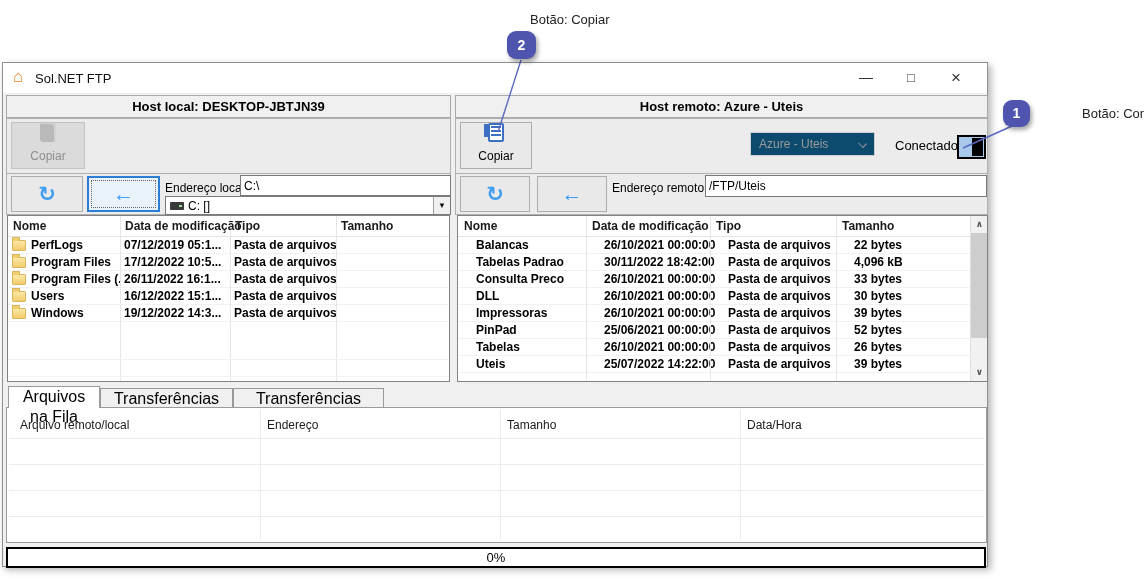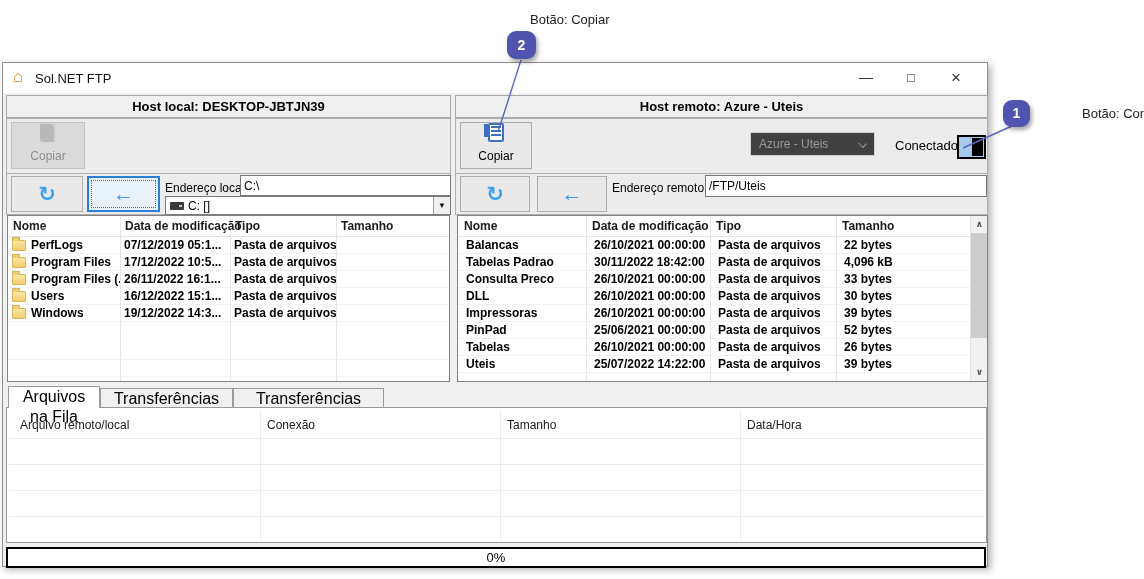--- a/index.html
+++ b/index.html
@@ -47,37 +47,37 @@
   .field-label { position:absolute; font-size:12px; color:#000; white-space:nowrap; }
   .text-input { position:absolute; background:#fff; border:1px solid #7a7a7a; font-size:12px;
                 padding:2px 3px; font-family:inherit; }
   .combo { position:absolute; background:#fff; border:1px solid #7a7a7a; }
   .combo .cval { position:absolute; left:22px; top:2px; font-size:12px; }
   .combo .drop { position:absolute; right:0; top:0; bottom:0; width:17px; background:#f0f0f0;
                  border-left:1px solid #a0a0a0; text-align:center; font-size:8px; line-height:17px; color:#111; }
   .drive-icon { position:absolute; left:4px; top:5px; width:14px; height:8px; background:#3a3a3a; border-radius:1px; }
   .drive-icon::after { content:""; position:absolute; right:2px; top:3px; width:3px; height:2px; background:#9fe09f; }
 
-  .combo-flat { position:absolute; background:#404040; border:1px solid #cfcfcf; color:#9b9b9b; font-size:12px; }
+  .combo-flat { position:absolute; background:#0c4a6e; border:1px solid #cfcfcf; color:#9b9b9b; font-size:12px; }
   .combo-flat .cval { position:absolute; left:8px; top:4px; }
   .combo-flat .chev { position:absolute; right:8px; top:7px; width:7px; height:7px;
      border-right:1px solid #9b9b9b; border-bottom:1px solid #9b9b9b; transform:rotate(45deg) scaleY(.8); }
 
   .toggle { position:absolute; width:29px; height:24px; border:2px solid #000; background:#a9c9ea; }
   .toggle .knob { position:absolute; right:1px; top:1px; width:11px; height:18px; background:#000; }
 
   
   .flist { position:absolute; background:#fff; border:1px solid #828282; overflow:hidden;font-weight:bold; }
   .fl-head { position:relative; height:21px; border-bottom:1px solid #e4e4e4; }
   .fl-head span { position:absolute; top:3px; font-size:12px; color:#1a1a1a; }
   .colline { position:absolute; top:0; bottom:0; width:1px; background:#e6e6e6; }
   .trow { display:grid; height:17px; line-height:17px; border-bottom:1px solid #f2f2f2; }
   .tcell { overflow:hidden; white-space:nowrap; padding-left:4px; font-size:12px; }
   .local-rows .trow { grid-template-columns:112px 110px 106px 1fr; }
-  .remote-rows .trow { grid-template-columns:128px 124px 126px 1fr; padding-left:4px; }
+  .remote-rows .trow { grid-template-columns:128px 124px 126px 1fr; padding-left:14px; }
   .icon-folder { display:inline-block; width:14px; height:11px; background:linear-gradient(#fbe8a6,#f2cd6d);
      border:1px solid #d9b65c; border-radius:1px; position:relative; top:2px; margin-right:5px; }
   .icon-folder::before { content:""; position:absolute; left:-1px; top:-4px; width:6px; height:3px;
      background:#f2cd6d; border:1px solid #d9b65c; border-bottom:none; border-radius:1px 1px 0 0; }
   .filler { position:absolute; left:0; right:0; bottom:0;
      background:repeating-linear-gradient(to bottom, transparent 0 16px, #f2f2f2 16px 17px); }
 
   .scrollbar { position:absolute; right:0; top:0; bottom:0; width:17px; background:#f1f1f1; border-left:1px solid #e0e0e0; }
   .scrollbar .arr { position:absolute; left:0; width:17px; height:17px; text-align:center; font-size:9px;
      line-height:17px; color:#555; }
@@ -282,21 +282,21 @@
     <div class="tab active" style="left:5px; top:323px; width:92px;">Arquivos na Fila</div>
     <div class="tab" style="left:97px; top:325px; width:133px;">Transferências com Falha</div>
     <div class="tab" style="left:230px; top:325px; width:151px;">Transferências bem sucedidas</div>
 
     <div class="tabpage" style="left:3px; top:344px; width:981px; height:136px;">
       <div class="q-vsep" style="left:253px;"></div>
       <div class="q-vsep" style="left:493px;"></div>
       <div class="q-vsep" style="left:733px;"></div>
       <div class="q-head">
         <span style="left:13px;">Arquivo remoto/local</span>
-        <span style="left:260px;">Conexão</span>
+        <span style="left:260px;">Endereço</span>
         <span style="left:500px;">Tamanho</span>
         <span style="left:740px;">Data/Hora</span>
       </div>
       <div class="q-hline" style="top:30px;"></div>
       <div class="q-hline" style="top:56px;"></div>
       <div class="q-hline" style="top:82px;"></div>
       <div class="q-hline" style="top:108px;"></div>
     </div>
 
     <div class="progress" style="left:3px; top:484px; width:980px; height:21px;">

